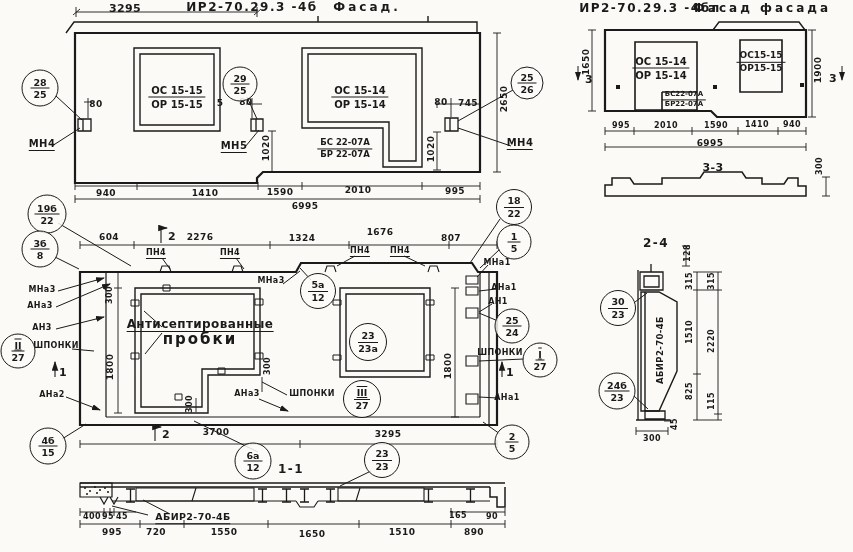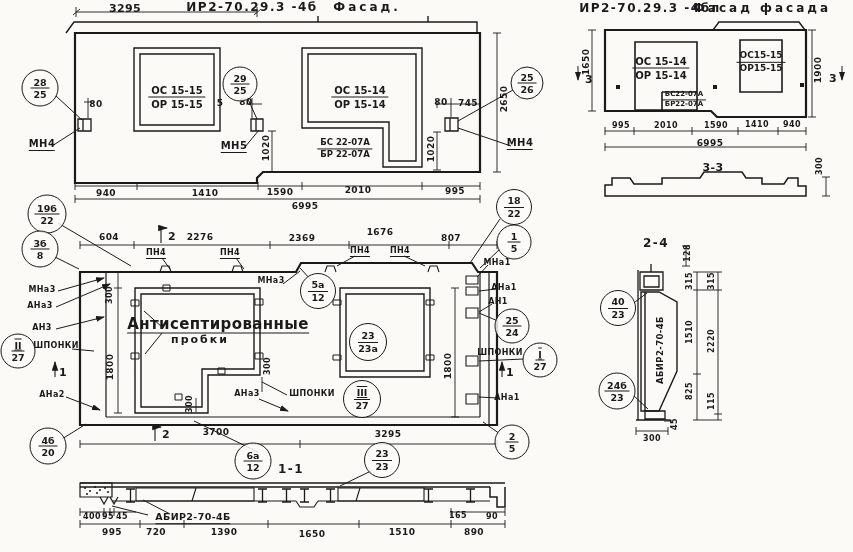--- a/index.html
+++ b/index.html
@@ -177,62 +177,62 @@
 <div class="lbl t8" style="left:666px;top:126px">2010</div>
 <div class="lbl t8" style="left:716px;top:126px">1590</div>
 <div class="lbl t8" style="left:757px;top:125px">1410</div>
 <div class="lbl t8" style="left:792px;top:125px">940</div>
 <div class="lbl" style="left:710px;top:143px">6995</div>
 <div class="lbl t11" style="left:713px;top:167px">3-3</div>
 <div class="lbl v t8" style="left:820px;top:166px">300</div>
 
 <div class="lbl" style="left:109px;top:237px">604</div>
 <div class="lbl" style="left:200px;top:237px">2276</div>
-<div class="lbl" style="left:302px;top:238px">2369</div>
+<div class="lbl" style="left:302px;top:238px">1324</div>
 <div class="lbl" style="left:380px;top:232px">1676</div>
 <div class="lbl" style="left:451px;top:238px">807</div>
 <div class="lbl t11" style="left:172px;top:236px">2</div>
 <div class="lbl u t8" style="left:156px;top:254px">ПН4</div>
 <div class="lbl u t8" style="left:230px;top:254px">ПН4</div>
 <div class="lbl u t8" style="left:360px;top:252px">ПН4</div>
 <div class="lbl u t8" style="left:400px;top:252px">ПН4</div>
 <div class="lbl t8" style="left:271px;top:281px">МНа3</div>
 <div class="lbl t8" style="left:42px;top:290px">МНа3</div>
 <div class="lbl t8" style="left:40px;top:306px">АНа3</div>
 <div class="lbl t8" style="left:42px;top:328px">АН3</div>
 <div class="lbl t8" style="left:56px;top:346px">ШПОНКИ</div>
 <div class="lbl t8" style="left:52px;top:395px">АНа2</div>
 <div class="lbl t11" style="left:63px;top:372px">1</div>
 <div class="lbl v t8" style="left:110px;top:295px">300</div>
 <div class="lbl v" style="left:110px;top:367px">1800</div>
 <div class="lbl v" style="left:448px;top:366px">1800</div>
 <div class="lbl v t8" style="left:268px;top:366px">300</div>
 <div class="lbl v t8" style="left:190px;top:404px">300</div>
-<div class="lbl u" style="left:218px;top:325px;font-size:15px">Антисептированные</div>
-<div class="lbl" style="left:200px;top:339px;font-size:11px;letter-spacing:2px">пробки</div>
+<div class="lbl u" style="left:200px;top:325px;font-size:12px">Антисептированные</div>
+<div class="lbl" style="left:200px;top:339px;font-size:15px;letter-spacing:2px">пробки</div>
 <div class="lbl t8" style="left:497px;top:263px">МНа1</div>
 <div class="lbl t8" style="left:504px;top:288px">АНа1</div>
 <div class="lbl t8" style="left:498px;top:302px">АН1</div>
 <div class="lbl t8" style="left:500px;top:353px">ШПОНКИ</div>
 <div class="lbl t11" style="left:510px;top:372px">1</div>
 <div class="lbl t8" style="left:507px;top:398px">АНа1</div>
 <div class="lbl t8" style="left:247px;top:394px">АНа3</div>
 <div class="lbl t8" style="left:312px;top:394px">ШПОНКИ</div>
 <div class="lbl" style="left:216px;top:432px">3700</div>
 <div class="lbl" style="left:388px;top:434px">3295</div>
 <div class="lbl t11" style="left:166px;top:434px">2</div>
 
 <div class="lbl t12" style="left:291px;top:469px">1-1</div>
 <div class="lbl u" style="left:193px;top:518px;font-size:9.5px">АБИР2-70-4Б</div>
 <div class="lbl t8" style="left:92px;top:517px">400</div>
 <div class="lbl t8" style="left:108px;top:517px">95</div>
 <div class="lbl t8" style="left:122px;top:517px">45</div>
 <div class="lbl" style="left:112px;top:532px">995</div>
 <div class="lbl" style="left:156px;top:532px">720</div>
-<div class="lbl" style="left:224px;top:532px">1390</div>
+<div class="lbl" style="left:224px;top:532px">1550</div>
 <div class="lbl" style="left:312px;top:534px">1650</div>
 <div class="lbl" style="left:402px;top:532px">1510</div>
 <div class="lbl" style="left:474px;top:532px">890</div>
 <div class="lbl t8" style="left:458px;top:516px">165</div>
 <div class="lbl t8" style="left:492px;top:517px">90</div>
 
 <div class="lbl t12" style="left:656px;top:243px">2-4</div>
 <div class="lbl v t8" style="left:688px;top:253px">128</div>
 <div class="lbl v t8" style="left:690px;top:281px">315</div>
 <div class="lbl v t8" style="left:712px;top:281px">315</div>
@@ -295,32 +295,32 @@
 <div class="callout" style="left:362px;top:399px;width:36px;height:36px">
   <b class="rn">III</b>
       <i>27</i>
     </div>
 <div class="callout" style="left:512px;top:442px;width:33px;height:33px">
   <b>2</b>
       <i>5</i>
     </div>
 <div class="callout" style="left:48px;top:446px;width:35px;height:35px">
   <b>4б</b>
-      <i>20</i>
+      <i>15</i>
     </div>
 <div class="callout" style="left:253px;top:461px;width:35px;height:35px">
   <b>6а</b>
       <i>12</i>
     </div>
 <div class="callout" style="left:382px;top:460px;width:34px;height:34px">
   <b>23</b>
       <i>23</i>
     </div>
 <div class="callout" style="left:618px;top:308px;width:34px;height:34px">
-  <b>40</b>
+  <b>30</b>
       <i>23</i>
     </div>
 <div class="callout" style="left:617px;top:391px;width:35px;height:35px">
   <b>24б</b>
       <i>23</i>
     </div>
 
 </div>
 
 </body></html>

